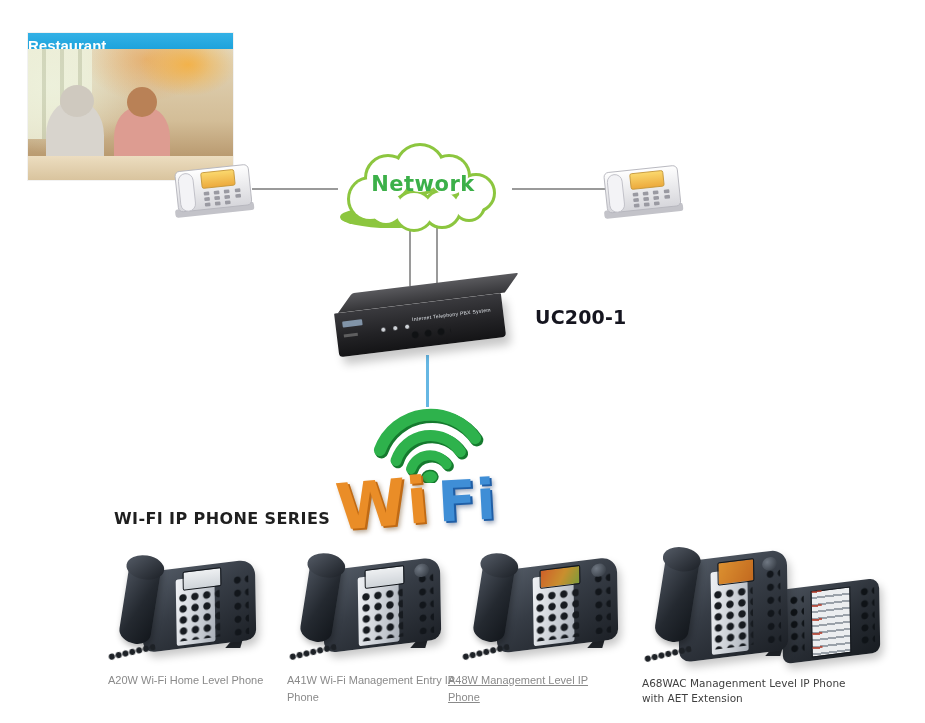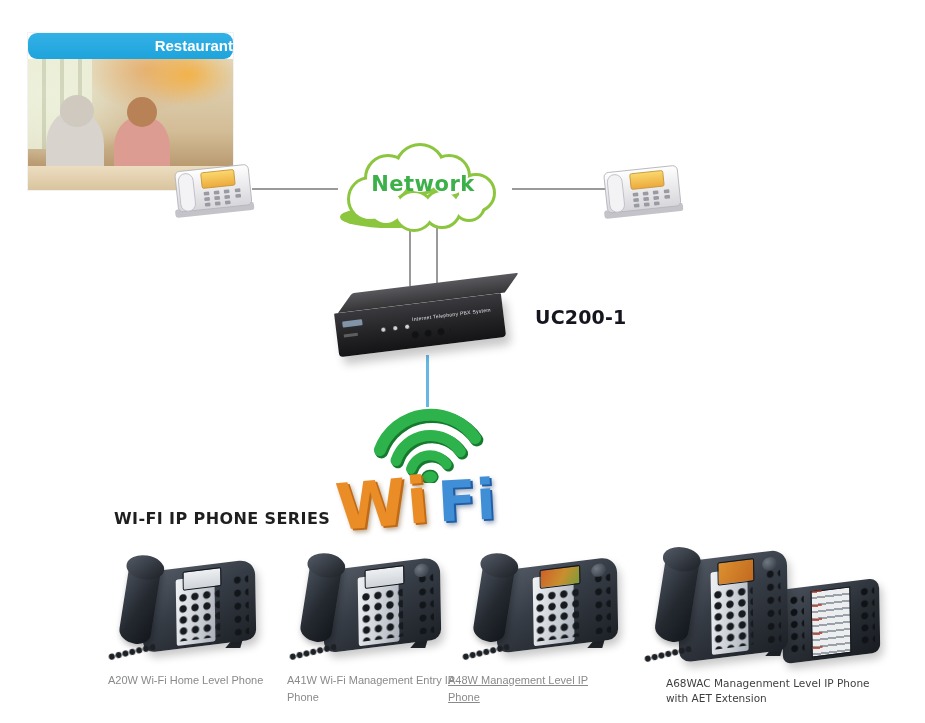--- a/index.html
+++ b/index.html
@@ -1,23 +1,23 @@
 <!DOCTYPE html>
 <html><head>
 <meta charset="utf-8">
 <style>
   html,body{margin:0;padding:0;background:#ffffff;}
   #stage{position:relative;width:925px;height:723px;background:#ffffff;overflow:hidden;
          font-family:"Liberation Sans",sans-serif;}
 
   
   .photo-card{position:absolute;width:205px;box-shadow:0 0 0 1px rgba(0,0,0,.05);}
-  .photo-card .bar{height:26px;background:linear-gradient(180deg,#33b1e6,#1ea3dc);
-     color:#fff;font-weight:bold;font-size:15px;text-align:right;line-height:26px;
-     font-family:"Liberation Sans",sans-serif;border-radius:9px;}
+  .photo-card .bar{height:16px;background:linear-gradient(180deg,#33b1e6,#1ea3dc);
+     color:#fff;font-weight:bold;font-size:15px;text-align:left;line-height:26px;
+     font-family:"Liberation Sans",sans-serif;}
   .photo-card .photo{position:relative;width:100%;overflow:hidden;}
   #restaurant-card{left:28px;top:33px;}
   #restaurant-card .photo{height:131px;
      background:
        radial-gradient(70px 45px at 78% 12%,rgba(244,176,66,.9),rgba(244,176,66,0) 70%),
        radial-gradient(90px 60px at 58% 8%,rgba(233,150,60,.55),rgba(233,150,60,0) 70%),
        radial-gradient(120px 90px at 12% 28%,rgba(233,238,216,.9),rgba(233,238,216,0) 75%),
        linear-gradient(180deg,#e3d6b9 0%,#d3bd97 55%,#b99a70 82%,#caa878 100%);}
   .r-window{position:absolute;left:0;top:0;width:64px;height:90px;
      background:repeating-linear-gradient(90deg,#eef2dd 0 14px,#cdd3b8 14px 18px);opacity:.8;}
@@ -347,15 +347,15 @@
       <div class="ip-sidekeys"></div>
       <div class="ip-dial"></div>
     </div>
     <div class="ip-handset" style="height:92px;width:34px;"></div>
     <div class="ip-cord" style="bottom:8px;"></div>
   </div>
 
   <div class="caption" style="left:108px;top:672px;width:200px;">A20W Wi-Fi Home Level Phone</div>
   <div class="caption" style="left:287px;top:672px;width:178px;">A41W Wi-Fi Management Entry IP Phone</div>
   <div class="caption" style="left:448px;top:672px;width:165px;text-decoration:underline;">A48W Management Level IP Phone</div>
-  <div class="caption dark" style="left:666px;top:676px;width:205px;">A68WAC Managenment Level IP Phone with AET Extension</div>
+  <div class="caption dark" style="left:642px;top:676px;width:205px;">A68WAC Managenment Level IP Phone with AET Extension</div>
 
 </div>
 
 </body></html>

